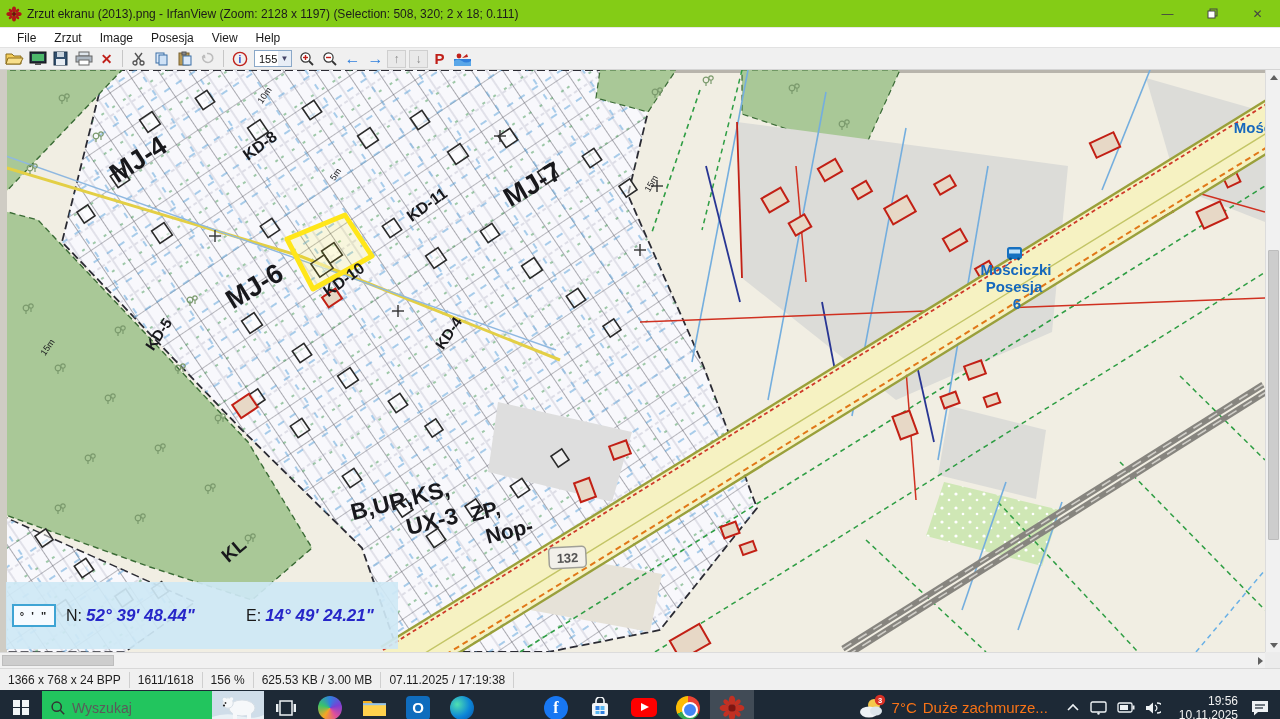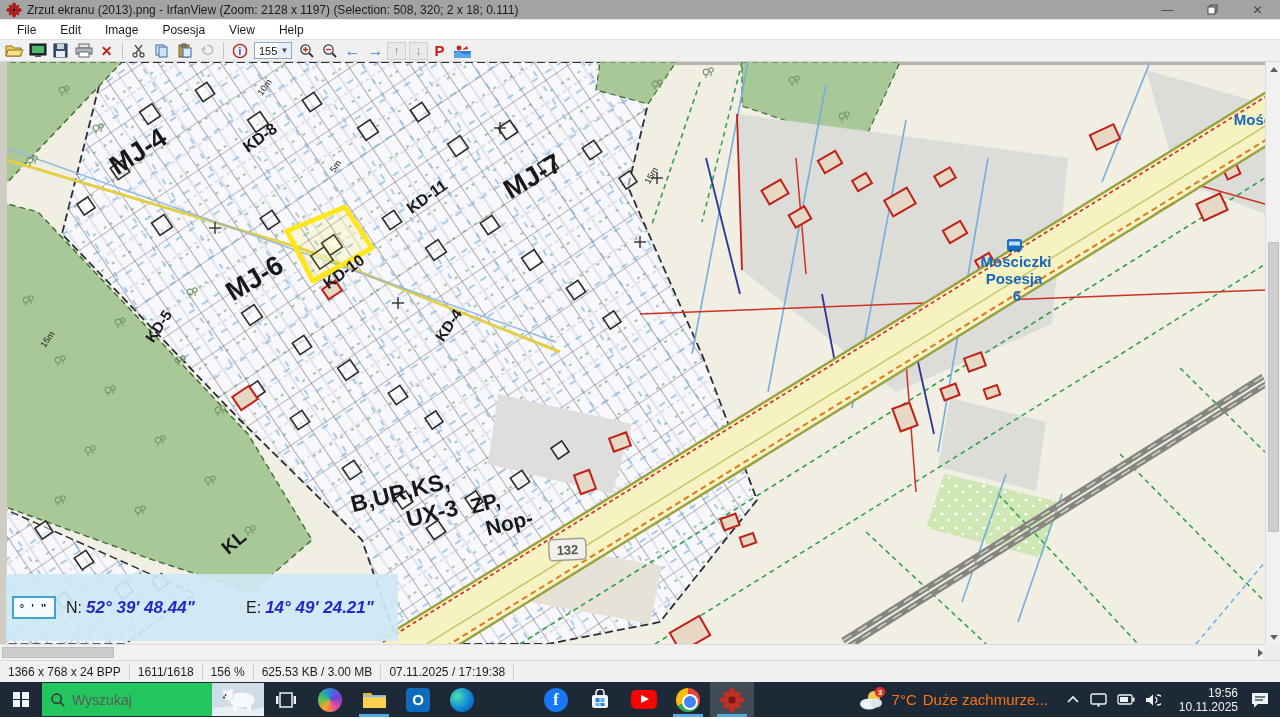--- a/index.html
+++ b/index.html
@@ -1,21 +1,21 @@
 <!DOCTYPE html>
 <html><head>
 <meta charset="utf-8">
 <style>
   * { margin:0; padding:0; box-sizing:border-box; }
   html,body { width:1280px; height:719px; overflow:hidden; font-family:"Liberation Sans", sans-serif; background:#fff; }
-  .titlebar { height:20px; background:#a3a3a3; display:flex; align-items:center; border-bottom:1px solid #e8e8e8; }
+  .titlebar { height:28px; background:#84cc16; display:flex; align-items:center; border-bottom:1px solid #e8e8e8; }
   .titlebar .ticon { width:16px; height:16px; margin:0 5px 0 6px; flex:0 0 auto; }
   .titlebar .ttext { font-size:12px; color:#1b1b1b; flex:1 1 auto; white-space:nowrap; overflow:hidden; }
   .winbtn { width:45px; height:21px; display:flex; align-items:center; justify-content:center; color:#444; font-size:12px; }
-  .menubar { height:19px; background:#fff; display:flex; align-items:center; padding-left:8px; gap:6px; }
+  .menubar { height:19px; background:#fff; display:flex; align-items:center; padding-left:8px; gap:0; }
   .menuitem { font-size:12px; color:#1b1b1b; padding:2px 9px; }
   .toolbar { height:23px; background:#f0f0f0; border-top:1px solid #e2e2e2; border-bottom:1px solid #d4d4d4; display:flex; align-items:center; padding-left:3px; }
   .tbtn { width:23px; height:20px; display:flex; align-items:center; justify-content:center; flex:0 0 auto; }
   .tsep { width:1px; height:17px; background:#c6c6c6; margin:0 4px; flex:0 0 auto; }
   .tchar { font-size:14px; line-height:1; }
   .zoombox { width:38px; height:17px; background:#fff; border:1px solid #8aa8c8; display:flex; align-items:center; font-size:11px; color:#111; margin:0 3px; }
   .zoombox .zval { flex:1; padding-left:4px; }
   .zoombox .zcaret { width:13px; height:100%; display:flex; align-items:center; justify-content:center; color:#446; font-size:8px; background:#e8eef6; }
   .viewrow { display:flex; height:582px; }
   .mapwrap { position:relative; width:1265px; height:582px; overflow:hidden; background:#f1eee4; }
@@ -88,21 +88,21 @@
     <svg width="11" height="11" viewBox="0 0 11 11">
         <rect x="3" y="1" width="7" height="7" fill="none" stroke="#444"></rect>
         <rect x="1" y="3" width="7" height="7" fill="#fff" stroke="#444"></rect>
       </svg>
   </div>
   <div class="winbtn">✕</div>
 </div>
 
 <div class="menubar">
   <span class="menuitem">File</span>
-  <span class="menuitem">Edit</span>
+  <span class="menuitem">Zrzut</span>
   <span class="menuitem">Image</span>
   <span class="menuitem">Posesja</span>
   <span class="menuitem">View</span>
   <span class="menuitem">Help</span>
 </div>
 
 <div class="toolbar">
   <div class="tbtn">
     <svg width="19" height="15" viewBox="0 0 19 15">
         <path d="M1,3 L7,3 L9,5 L16,5 L16,13 L1,13 Z" fill="#f3cc5a" stroke="#8a6d1d"></path>

